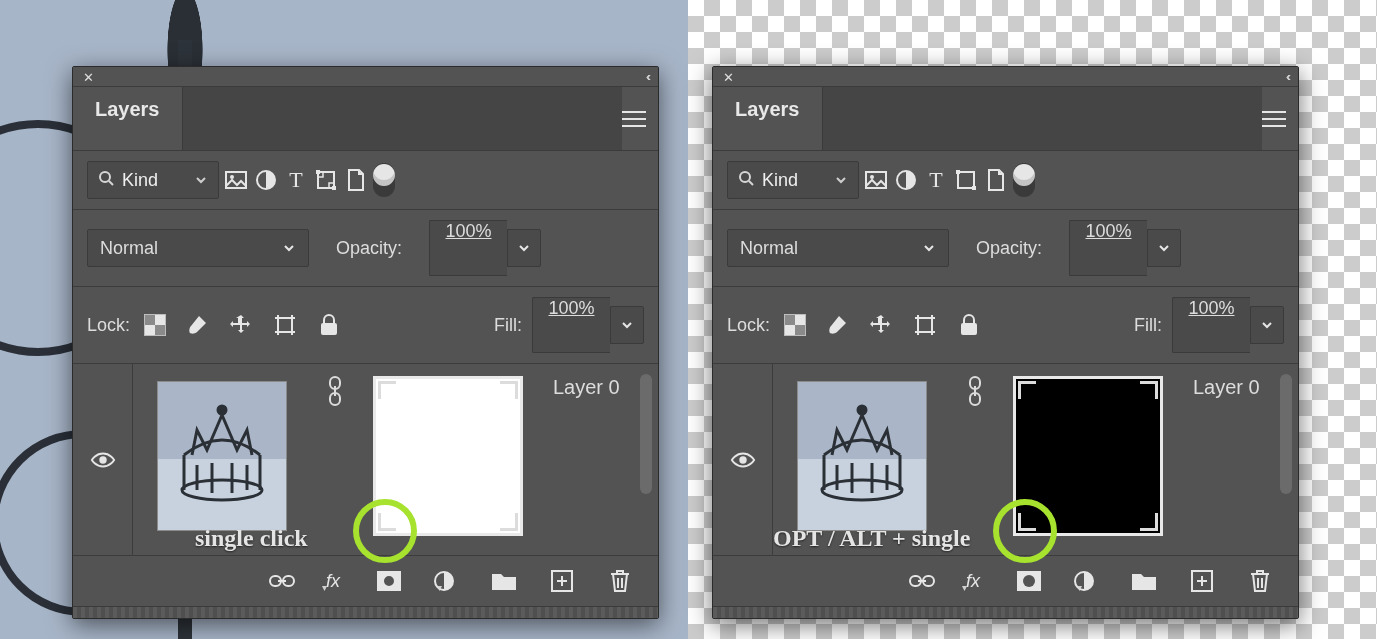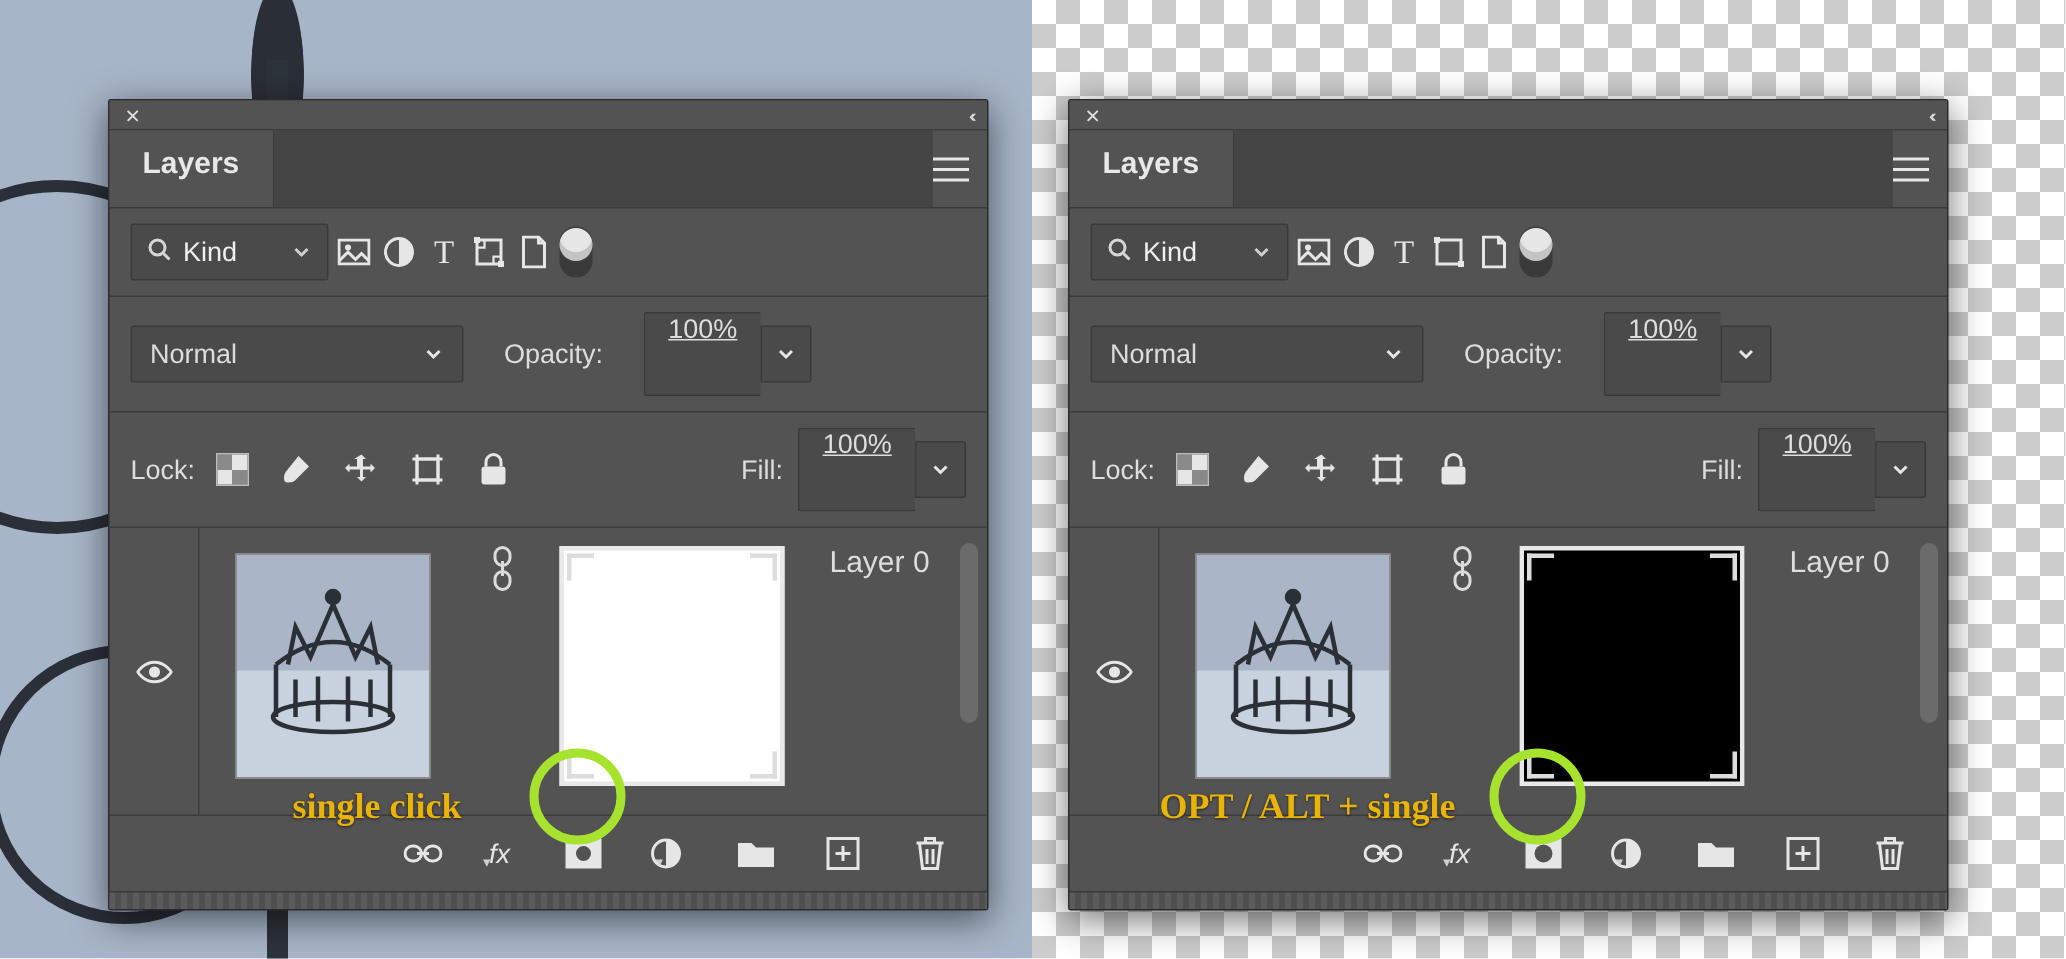--- a/index.html
+++ b/index.html
@@ -22,21 +22,21 @@
 .decor{position:absolute;inset:0;pointer-events:none}
 .decor::before,.decor::after{content:"";position:absolute;border:8px solid rgba(20,24,30,.85);border-radius:50%}
 .decor::before{width:220px;height:220px;left:-80px;top:120px}
 .decor::after{width:170px;height:170px;left:-10px;top:430px}
 .stem{position:absolute;left:150px;top:-30px;width:70px;height:200px;background:radial-gradient(ellipse at 50% 40%,#2a2f36 0%,#2a2f36 35%,transparent 36%);}
 .stem::after{content:"";position:absolute;left:28px;top:70px;width:14px;height:600px;background:#2d333a}
 .panel{position:absolute;left:72px;top:66px;width:587px;background:#535353;color:#ddd;box-shadow:0 6px 24px rgba(0,0,0,.55);border:1px solid #2b2b2b;border-radius:2px}
 .panel .titlebar{height:20px;position:relative;background:#535353;border-bottom:1px solid #3b3b3b}
 .panel .close{position:absolute;left:10px;top:3px;font-size:13px;color:#dedede;cursor:pointer}
 .panel .chev{position:absolute;right:10px;top:3px;font-size:12px;color:#dedede;letter-spacing:-3px}
-.tabs{display:flex;height:52px;border-bottom:1px solid #3b3b3b}
+.tabs{display:flex;height:64px;border-bottom:1px solid #3b3b3b}
 .tab{padding:11px 22px 0;font-size:20px;font-weight:600;color:#e8e8e8;background:#535353;border-right:1px solid #3b3b3b;position:relative}
 .tab.active{background:#535353}
 .tabs .spacer{flex:1;background:#454545}
 .menu-icon{align-self:center;margin-right:12px}
 .menu-icon svg{display:block}
 .row{display:flex;align-items:center;padding:10px 14px;gap:27px;border-bottom:1px solid #3c3c3c}
 .row.filter{gap:4px}
 .kind{display:flex;align-items:center;height:38px;border:1px solid #3a3a3a;border-radius:2px;background:#4a4a4a;padding:0 10px;gap:8px;min-width:132px}
 .kind .mag{opacity:.9}
 .kind .label{font-size:18px;color:#efefef}
@@ -73,21 +73,21 @@
 .mask.white{background:#fff}
 .mask.black{background:#000}
 .mask .brackets{inset:2px}
 .layer-name{font-size:20px}
 .scrollbar{position:absolute;right:6px;top:10px;width:12px;height:120px;background:#6b6b6b;border-radius:6px}
 .toolbar{height:50px;display:flex;align-items:center;gap:30px;padding:0 24px;position:relative}
 .toolbar .left-spacer{flex:1}
 .tool-icon{width:28px;height:28px;display:flex;align-items:center;justify-content:center;color:#e6e6e6;cursor:pointer}
 .fx{font-size:18px;font-style:italic;color:#e6e6e6}
 .small-dd{font-size:10px;position:relative;top:6px;left:-18px;opacity:.9}
-.callout{position:absolute;font-family:"Comic Sans MS","Marker Felt",cursive;font-weight:700;font-size:24px;color:#eab308;text-shadow:0 1px 2px rgba(0,0,0,.6);white-space:nowrap}
+.callout{position:absolute;font-family:"Comic Sans MS","Marker Felt",cursive;font-weight:700;font-size:24px;color:#e5e5e5;text-shadow:0 1px 2px rgba(0,0,0,.6);white-space:nowrap}
 .ring{position:absolute;width:64px;height:64px;border:6px solid #a6e22e;border-radius:50%;pointer-events:none}
 .resizer{height:12px;background:repeating-linear-gradient(90deg,#5b5b5b 0 4px,#4f4f4f 4px 8px);border-top:1px solid #3a3a3a}
 .checker-ico{width:22px;height:22px;background:
   conic-gradient(#e6e6e6 0 25%,#8a8a8a 0 50%,#e6e6e6 0 75%,#8a8a8a 0);
   border:1px solid #bdbdbd}
 .dd{display:inline-flex}
 .dd svg{display:block}
 .fx-dd{display:flex;align-items:center}
 </style>
 </head>

